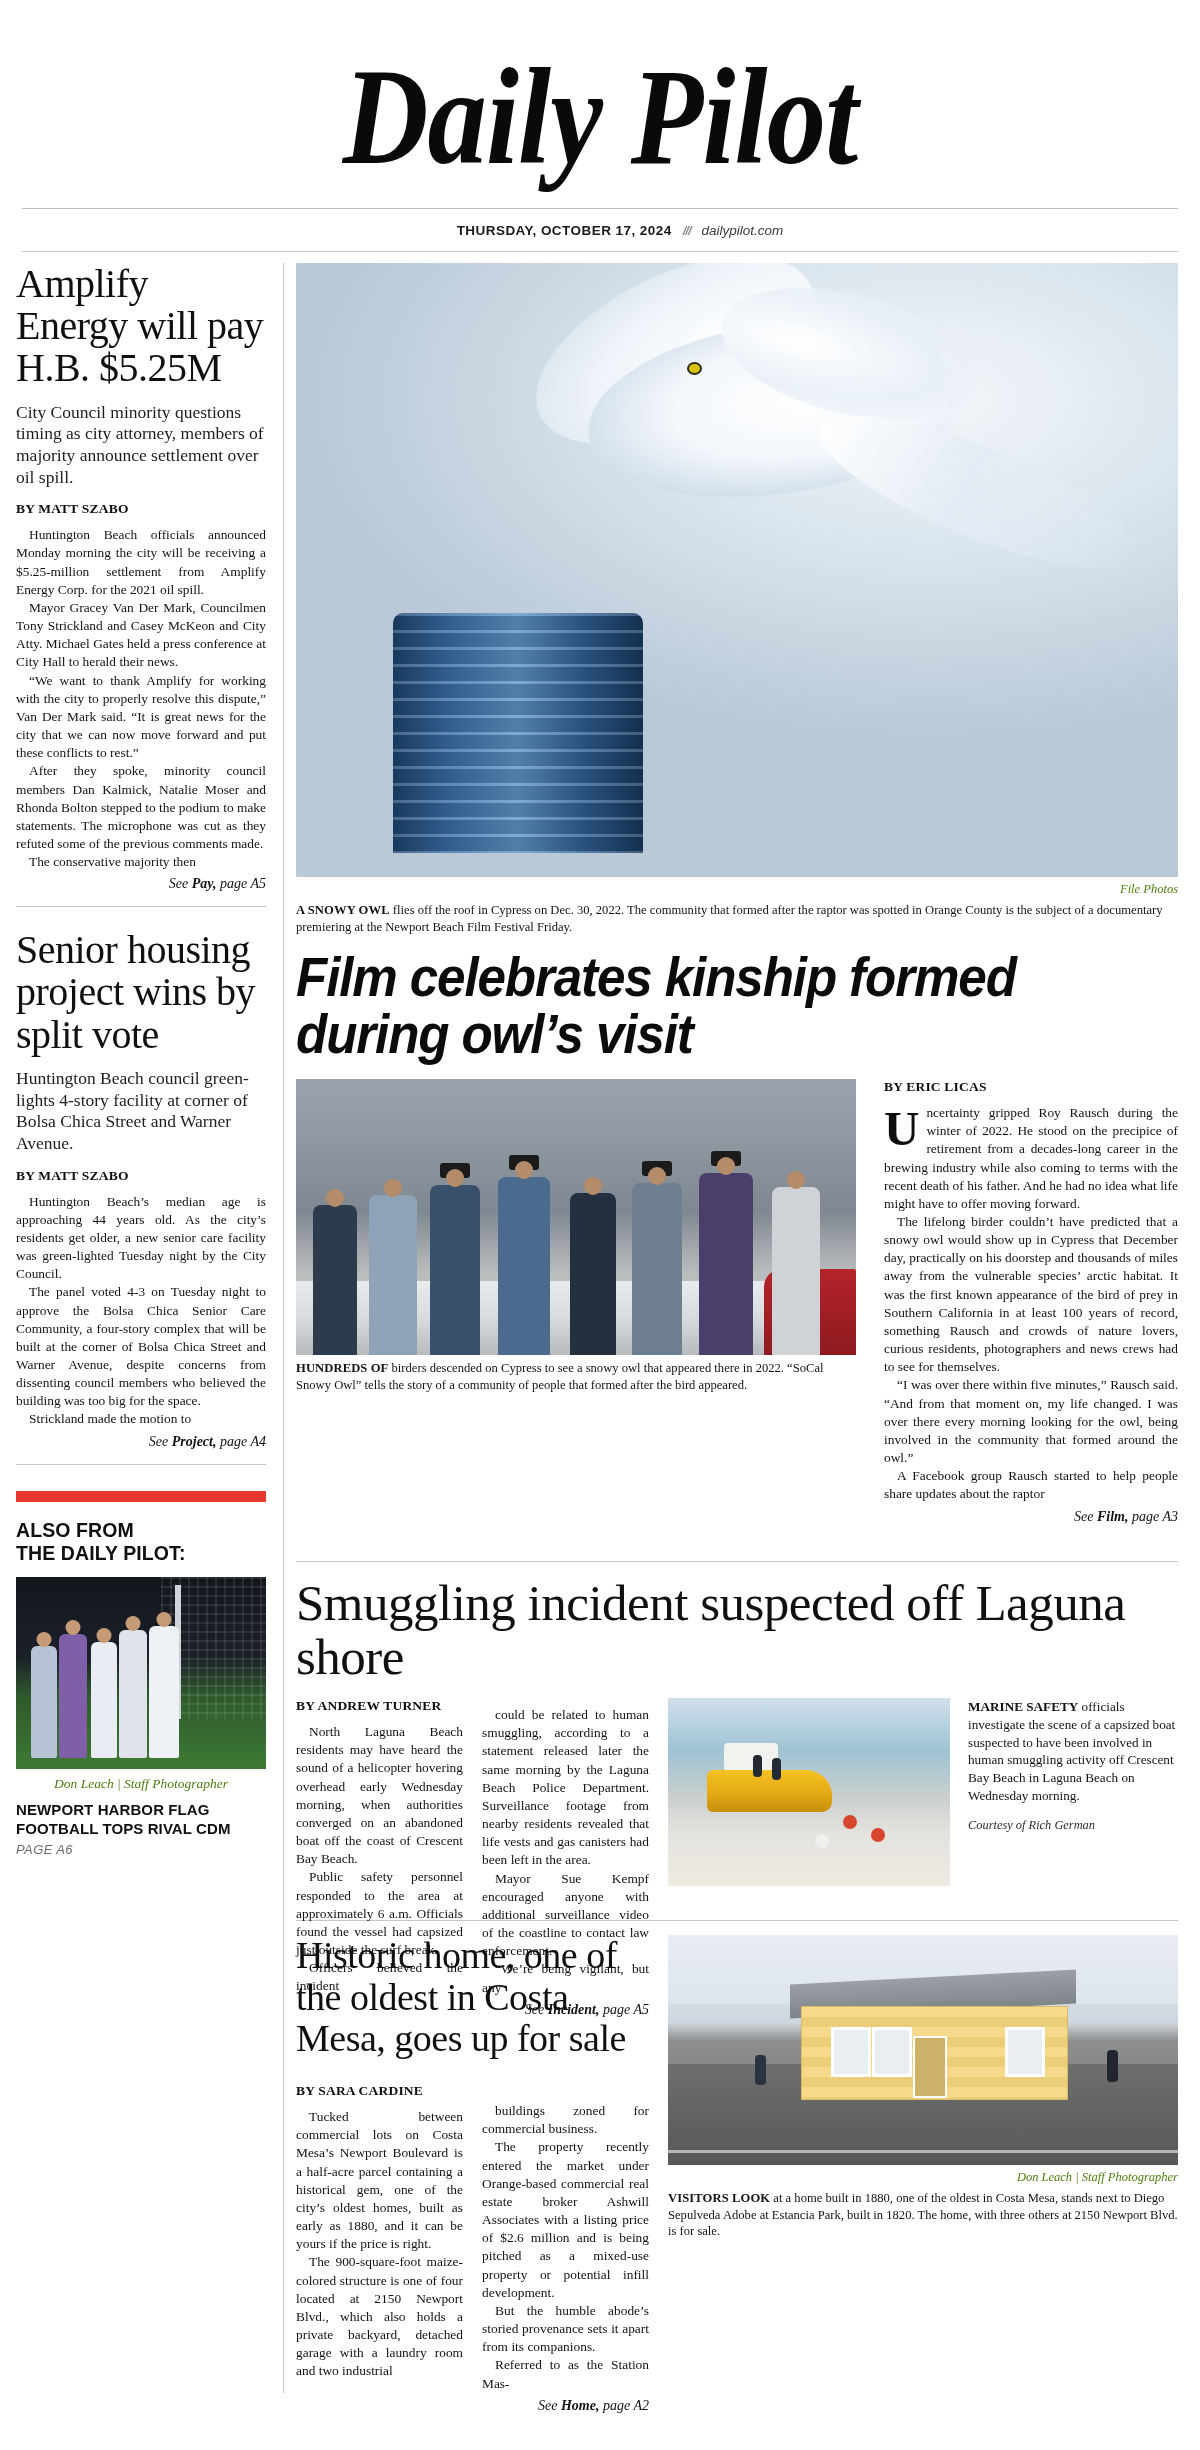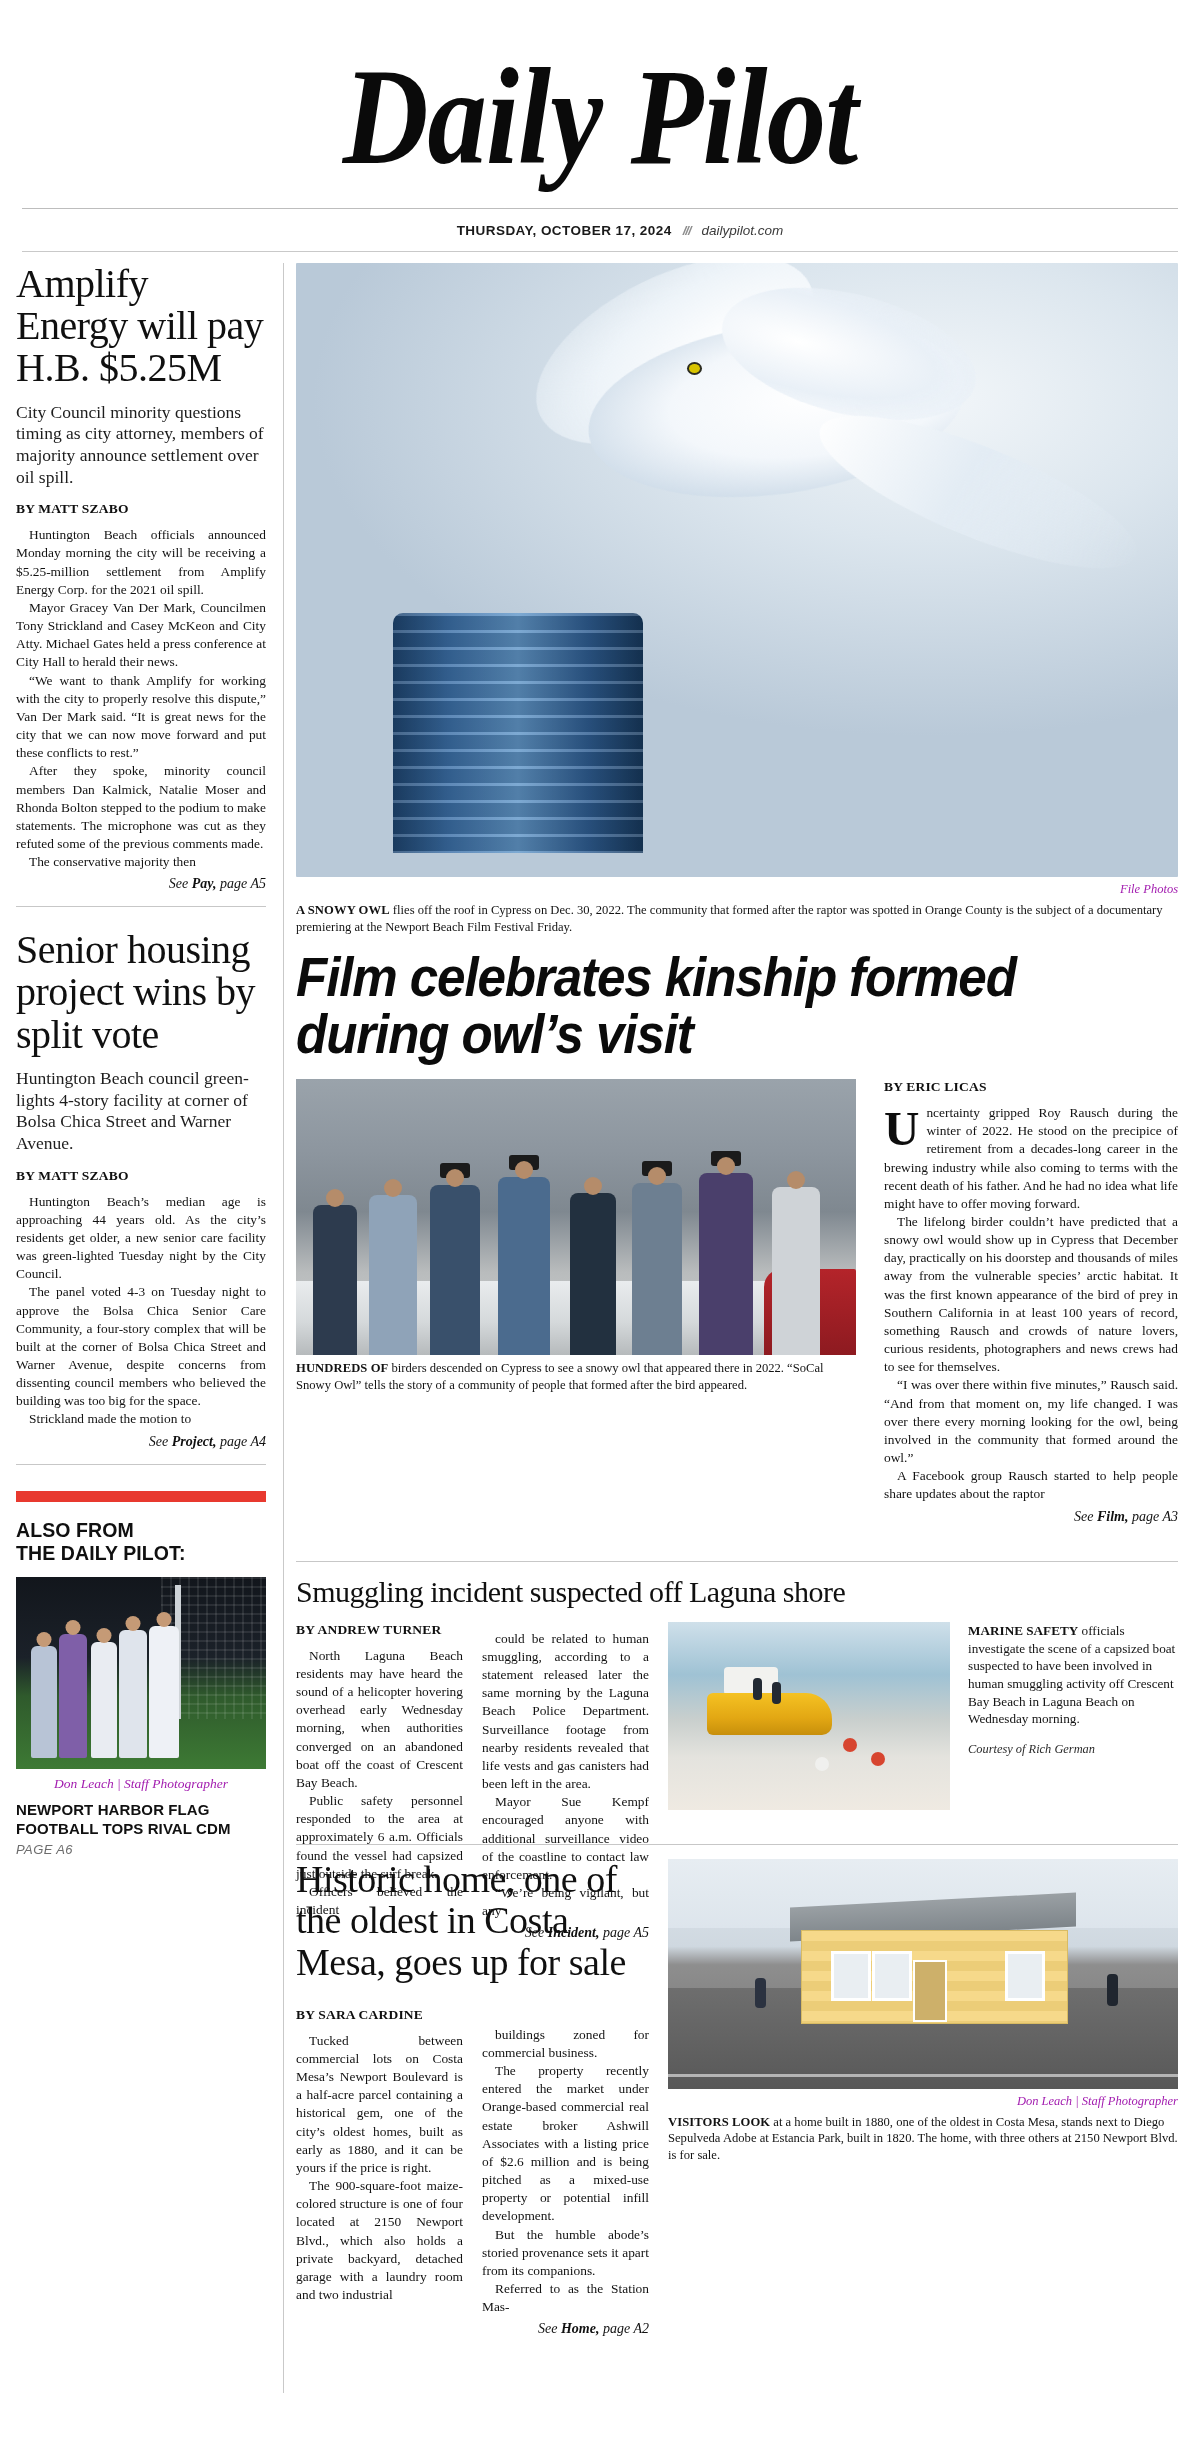--- a/index.html
+++ b/index.html
@@ -64,21 +64,21 @@
     font-family:"Liberation Serif",serif;font-style:italic;font-size:14px;
     text-align:right;margin-top:5px;color:#111;
   }
   .jump b{font-weight:700;font-style:italic;}
   .hr-thin{height:1px;background:#c7c7c7;margin:14px 0 0 0;}
 
   
   .photo{position:relative;overflow:hidden;background:#cfd8e0;}
   .credit{
     font-family:"Liberation Serif",serif;font-style:italic;font-size:12.5px;
-    color:#a21caf;text-align:right;margin-top:5px;
+    color:#4d7c0f;text-align:right;margin-top:5px;
   }
   .caption{
     font-family:"Liberation Serif",serif;font-size:12.6px;line-height:1.32;
     color:#131313;margin-top:5px;
   }
   .caption b{font-weight:700;letter-spacing:.1px;}
 
   
   #owl-photo{height:614px;border-radius:1px;
     background:
@@ -160,21 +160,21 @@
   #ff-photo .pl .h{position:absolute;left:50%;transform:translateX(-50%);top:-14px;width:15px;height:15px;border-radius:50%;background:#c59a76;}
 
   
   .owl-head{
     font-family:"Liberation Sans",sans-serif;
     font-weight:700;font-style:italic;
     font-size:55px;line-height:1.035;letter-spacing:-1.2px;
     transform:scaleX(.93);transform-origin:left center;
     margin-top:14px;color:#0b0b0b;
   }
-  .smug-head{font-size:30px;line-height:1.06;margin-top:14px;}
+  .smug-head{font-size:51px;line-height:1.06;margin-top:14px;}
   .home-head{font-size:38px;line-height:1.09;}
 
   .dropcap-para{position:relative;}
   .dropcap{
     float:left;font-family:"Liberation Serif",serif;font-weight:700;
     font-size:49px;line-height:.84;padding:4px 7px 0 0;color:#0d0d0d;
   }
   .red-bar{height:11px;background:#e8392f;margin:26px 0 17px 0;}
   .also-title{
     font-family:"Liberation Sans",sans-serif;font-weight:700;font-size:19.5px;

